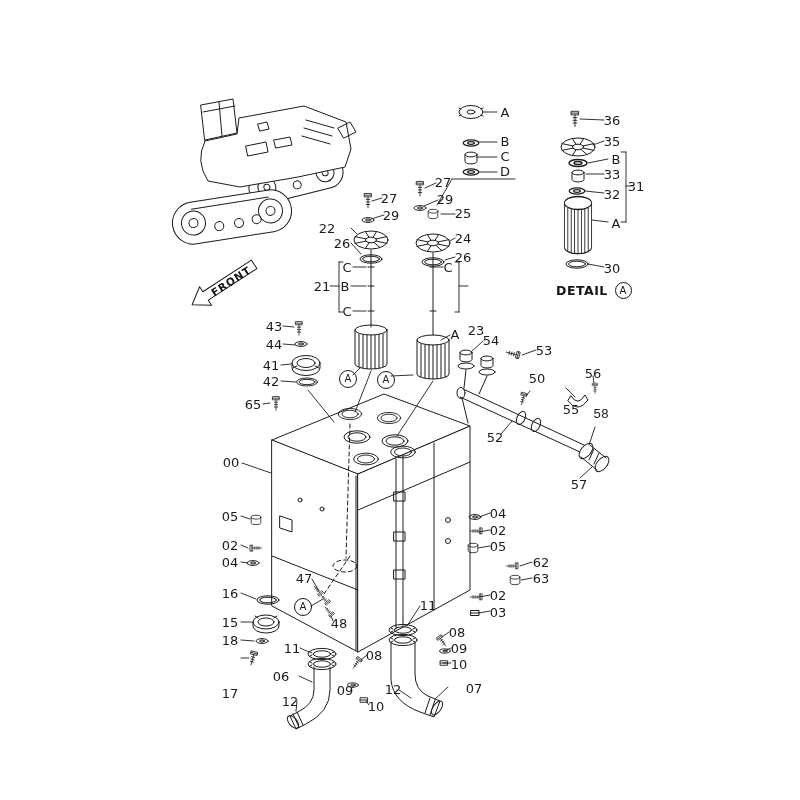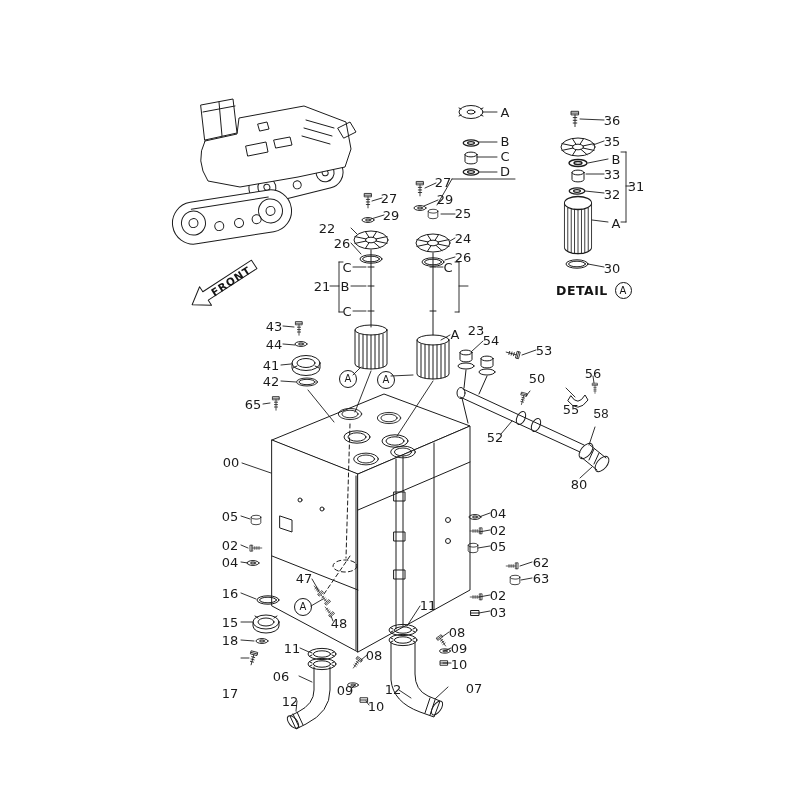--- a/index.html
+++ b/index.html
@@ -441,21 +441,21 @@
       <div class="callout" style="left: 541px; top: 578px;">63</div>
       <div class="callout" style="left: 498px; top: 595px;">02</div>
       <div class="callout" style="left: 498px; top: 612px; text-align: center;">03</div>
       <div class="callout" style="left: 491px; top: 340px;">54</div>
       <div class="callout" style="left: 544px; top: 350px;">53</div>
       <div class="callout" style="left: 537px; top: 378px;">50</div>
       <div class="callout" style="left: 571px; top: 386px; margin-top: 23px;">55</div>
       <div class="callout" style="left: 593px; top: 373px;">56</div>
       <div class="callout" style="left: 495px; top: 437px;">52</div>
       <div class="callout" style="left: 601px; top: 414px; font-family: Liberation Mono, monospace;">58</div>
-      <div class="callout" style="left: 579px; top: 484px;">80</div>
+      <div class="callout" style="left: 579px; top: 484px;">57</div>
       <div class="callout" style="left: 612px; top: 120px;">36</div>
       <div class="callout" style="left: 612px; top: 141px;">35</div>
       <div class="callout" style="left: 616px; top: 159px;">B</div>
       <div class="callout" style="left: 612px; top: 174px;">33</div>
       <div class="callout" style="left: 612px; top: 194px;">32</div>
       <div class="callout" style="left: 636px; top: 186px;">31</div>
       <div class="callout" style="left: 616px; top: 223px;">A</div>
       <div class="callout" style="left: 612px; top: 268px;">30</div>
     </div>
 

